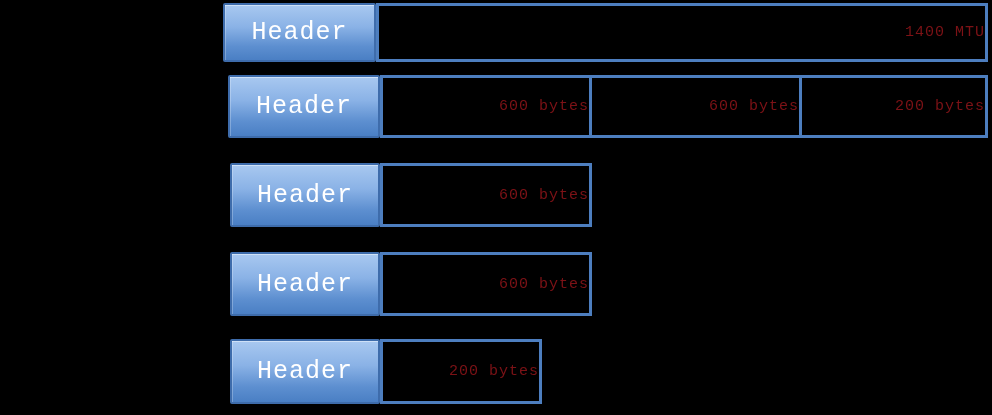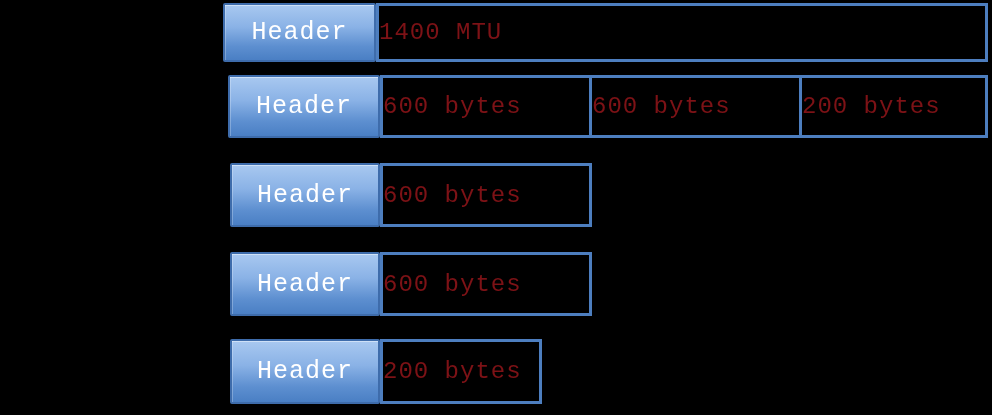--- a/index.html
+++ b/index.html
@@ -34,22 +34,22 @@
     letter-spacing: 1px;
     flex: 0 0 auto;
   }
   .seg {
     box-sizing: border-box;
     background: #000000;
     border: 3px solid #4d7ebf;
     color: #7d1216;
     display: flex;
     align-items: center;
-    justify-content: flex-start;
-    font-size: 24px;
+    justify-content: flex-end;
+    font-size: 15px;
     letter-spacing: 1px;
     flex: 0 0 auto;
   }
   .seg + .seg { margin-left: -3px; }
 
   #row1 { left: 223px; top: 3px;   height: 59px; }
   #row1 .hdr { width: 153px; }
   #row1 .seg-0 { width: 612px; }
 
   #row2 { left: 228px; top: 75px;  height: 63px; }

